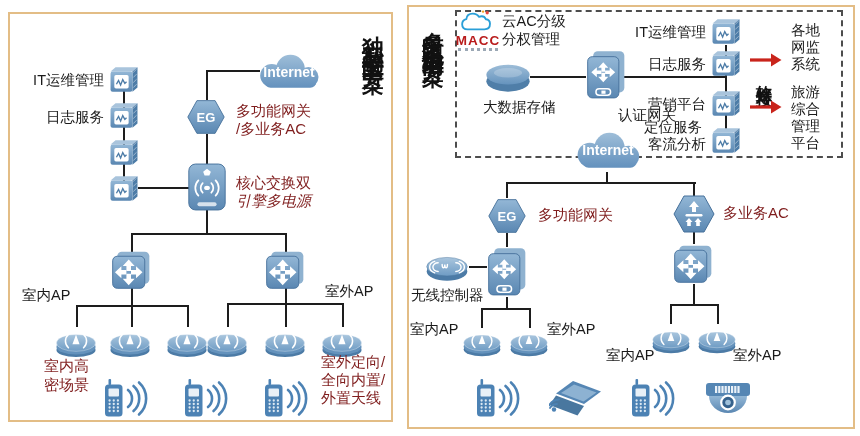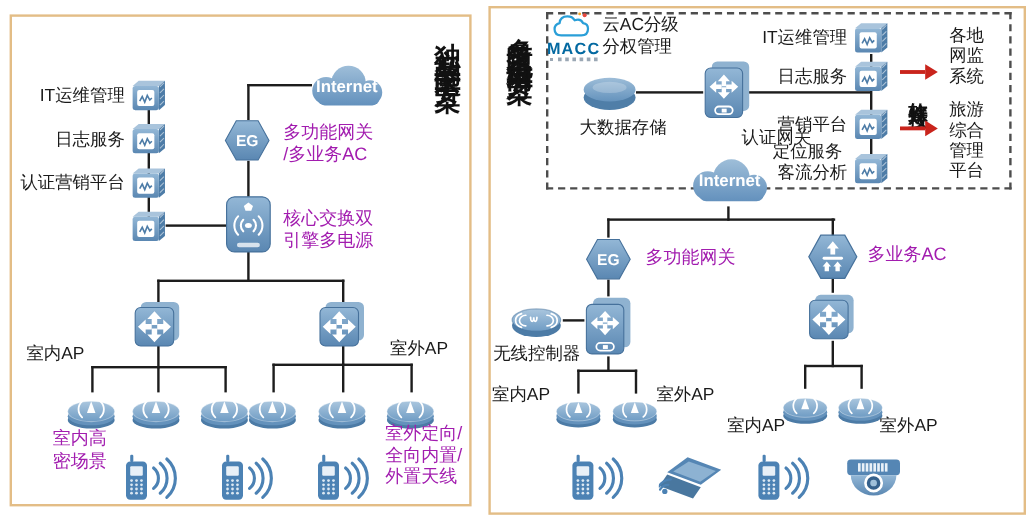--- a/index.html
+++ b/index.html
@@ -1,31 +1,31 @@
 <!DOCTYPE html>
 <html><head>
 <meta charset="utf-8">
 <style>
   html,body{margin:0;padding:0;background:#ffffff;}
   .stage{position:relative;width:860px;height:436px;background:#fff;overflow:hidden;
          font-family:"Liberation Sans","DejaVu Sans",sans-serif;color:#1f1f1f;}
   .panel{position:absolute;background:#fff;border:2px solid #e3bd86;box-sizing:border-box;}
   .ln{position:absolute;background:#1d1d1d;}
   .lbl{position:absolute;font-size:14.5px;line-height:17px;color:#1a1a1a;white-space:nowrap;}
-  .lbl15{position:absolute;font-size:15px;line-height:18px;color:#a21caf;white-space:nowrap;}
+  .lbl15{position:absolute;font-size:15px;line-height:18px;color:#7f1d1d;white-space:nowrap;}
   .rt{text-align:right;}
   .ctr{text-align:center;}
   .vtitle{position:absolute;writing-mode:vertical-rl;text-orientation:upright;
           font-size:22px;font-weight:700;letter-spacing:5px;color:#111;}
   .vsmall{position:absolute;writing-mode:vertical-rl;text-orientation:upright;
           font-size:16px;font-weight:700;letter-spacing:2px;color:#111;}
   .ic{position:absolute;display:block;}
   .whitetxt{position:absolute;color:#fff;font-weight:600;white-space:nowrap;}
   .dashedbox{position:absolute;border:2px dashed #4d4d4d;box-sizing:border-box;}
-  .maccword{position:absolute;font-size:13.5px;font-weight:700;letter-spacing:1px;color:#0369a1;}
+  .maccword{position:absolute;font-size:13.5px;font-weight:700;letter-spacing:1px;color:#b91c1c;}
   .tagline{position:absolute;height:0;border-top:3px dotted #9aa7b4;}
 </style>
 </head>
 <body>
 
 <svg width="0" height="0" style="position:absolute">
   <defs>
     <linearGradient id="gB" x1="0" y1="0" x2="0" y2="1">
       <stop offset="0" stop-color="#93b7d6"></stop>
         <stop offset="1" stop-color="#5a87b2"></stop>
@@ -213,39 +213,38 @@
       <use href="#sym-server"></use>
     </svg>
   <svg class="ic" style="left:106px;top:137px;width:36px;height:32px;">
       <use href="#sym-server"></use>
     </svg>
   <svg class="ic" style="left:106px;top:173px;width:36px;height:32px;">
       <use href="#sym-server"></use>
     </svg>
   <div class="lbl rt" style="left:12px;top:72px;width:92px;">IT运维管理</div>
   <div class="lbl rt" style="left:12px;top:109px;width:92px;">日志服务</div>
-  <div class="lbl rt" style="left:12px;top:145px;width:92px;">认证营销平台</div>
 
   <svg class="ic" style="left:253px;top:49px;width:72px;height:46px;">
       <use href="#sym-cloud"></use>
     </svg>
   <div class="whitetxt ctr" style="left:257px;top:64px;width:64px;font-size:14px;">Internet</div>
 
   <svg class="ic" style="left:186px;top:98px;width:40px;height:38px;">
       <use href="#sym-hex"></use>
     </svg>
   <div class="whitetxt ctr" style="left:186px;top:110px;width:40px;font-size:13px;">EG</div>
   <div class="lbl15" style="left:236px;top:102px;">多功能网关</div>
   <div class="lbl15" style="left:236px;top:120px;">/多业务AC</div>
 
   <svg class="ic" style="left:185px;top:161px;width:44px;height:52px;">
       <use href="#sym-core"></use>
     </svg>
   <div class="lbl15" style="left:236px;top:174px;">核心交换双</div>
-  <div class="lbl15" style="left:236px;top:192px;">引擎多电源</div>
+  <div class="lbl15" style="left:236px;top:192px;font-style:italic;">引擎多电源</div>
 
   <svg class="ic" style="left:109px;top:248px;width:44px;height:44px;">
       <use href="#sym-switch"></use>
     </svg>
   <svg class="ic" style="left:263px;top:248px;width:44px;height:44px;">
       <use href="#sym-switch"></use>
     </svg>
   <div class="lbl" style="left:22px;top:287px;">室内AP</div>
   <div class="lbl" style="left:325px;top:283px;">室外AP</div>
 

